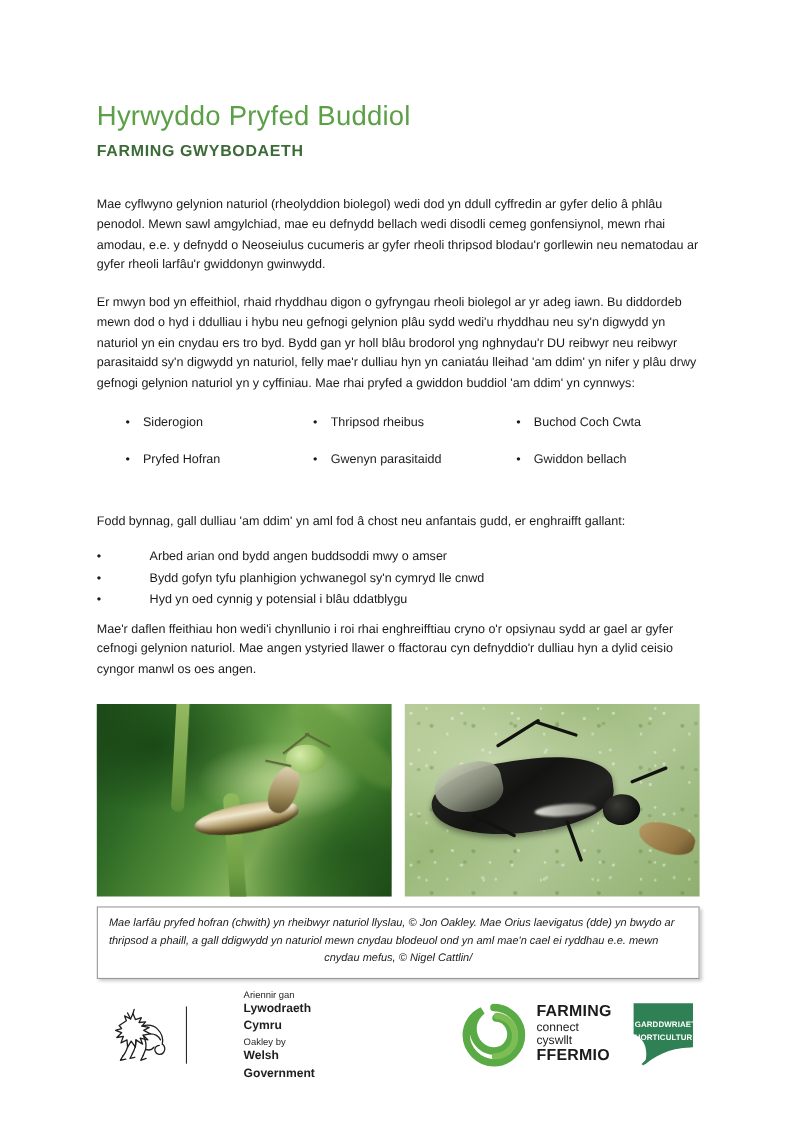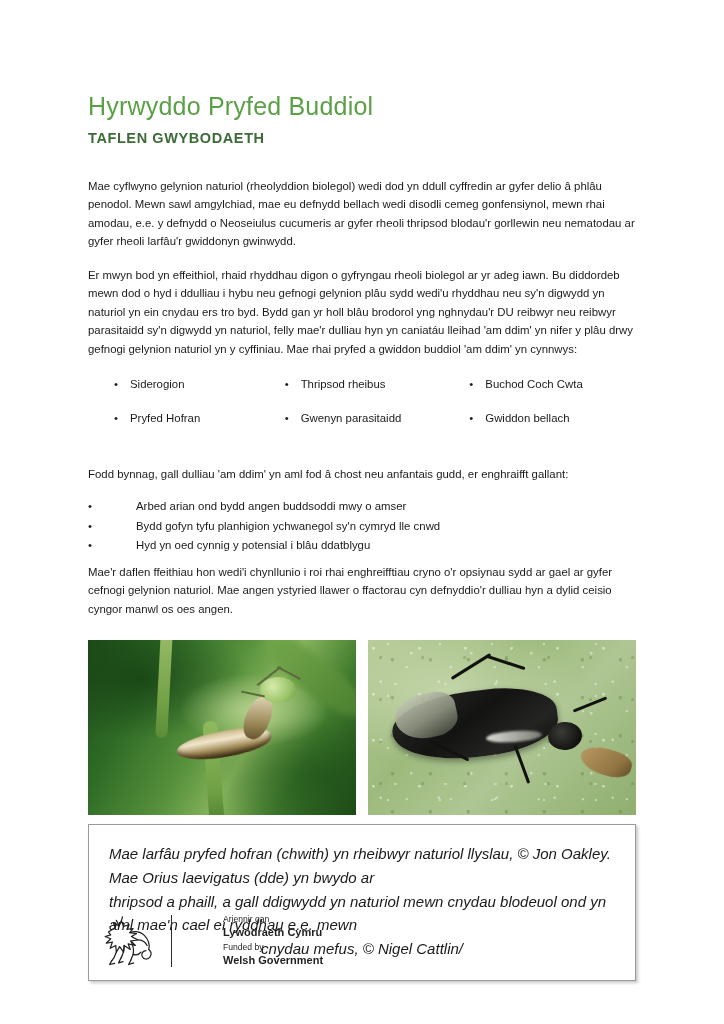--- a/index.html
+++ b/index.html
@@ -263,26 +263,26 @@
   .caption-box {
     margin-top: 9px;
     border: 1px solid #9a9a9a;
     box-shadow: 2px 2px 3px rgba(0,0,0,0.22);
     padding: 7px 10px 9px 10px;
     box-sizing: border-box;
     width: 548px;
     min-height: 58px;
   }
   .caption-text {
-    font-size: 15px;
+    font-size: 10px;
     font-style: italic;
     line-height: 1.58;
     text-align: center;
     color: #1a1a1a;
-    margin: 10px;
+    margin: 0;
   }
   .caption-text .cap-line {
     display: block;
   }
   .cap-l1 { text-align: left; }
   .cap-l2 { text-align: left; }
   .cap-l3 { text-align: center; }
 
   
   .footer {
@@ -356,21 +356,21 @@
   }
 </style>
 </head>
 <body>
 
 <div class="page">
 
   <div class="content">
 
     <h1 class="title">Hyrwyddo Pryfed Buddiol</h1>
-    <h2 class="subtitle">TAFLEN GWYBODAETH</h2>
+    <h2 class="subtitle">FARMING GWYBODAETH</h2>
 
     <p class="para p-first">Mae cyflwyno gelynion naturiol (rheolyddion biolegol) wedi dod yn ddull cyffredin ar gyfer delio â phlâu penodol. Mewn sawl amgylchiad, mae eu defnydd bellach wedi disodli cemeg gonfensiynol, mewn rhai amodau, e.e. y defnydd o Neoseiulus cucumeris ar gyfer rheoli thripsod blodau'r gorllewin neu nematodau ar gyfer rheoli larfâu'r gwiddonyn gwinwydd.</p>
 
     <p class="para p-second">Er mwyn bod yn effeithiol, rhaid rhyddhau digon o gyfryngau rheoli biolegol ar yr adeg iawn. Bu diddordeb mewn dod o hyd i ddulliau i hybu neu gefnogi gelynion plâu sydd wedi'u rhyddhau neu sy'n digwydd yn naturiol yn ein cnydau ers tro byd. Bydd gan yr holl blâu brodorol yng nghnydau'r DU reibwyr neu reibwyr parasitaidd sy'n digwydd yn naturiol, felly mae'r dulliau hyn yn caniatáu lleihad 'am ddim' yn nifer y plâu drwy gefnogi gelynion naturiol yn y cyffiniau. Mae rhai pryfed a gwiddon buddiol 'am ddim' yn cynnwys:</p>
 
     <div class="cols">
       <div class="col col-1">
         <div class="bullet-row">
           <span class="dot">•</span>
           <span class="btext">Siderogion</span>
@@ -475,21 +475,43 @@
           <path d="M48 80 L44 88 L53 85"></path>
           <path d="M14 81 L10 88 L19 86"></path>
           <path d="M31 10 L33 3"></path>
           <path d="M27 19 L22 9"></path>
         </g>
       </svg>
       <div class="wg-divider"></div>
       <div class="wg-words">
         <div class="lead">Ariennir gan</div>
         <div class="strong">Lywodraeth Cymru</div>
-        <div class="lead">Funded by</div>
+        <div class="lead">Oakley by</div>
         <div class="strong">Welsh Government</div>
       </div>
     </div>
 
+    <div class="fc-logo">
+      <svg class="fc-swirl" viewBox="0 0 60 60">
+        <path d="M30 4 C44 4 56 16 56 30 C56 44 44 56 30 56 C16 56 4 44 4 30 C4 20 10 11 19 7 C12 13 9 21 11 29 C13 38 21 45 30 45 C39 45 46 38 46 29 C46 21 40 14 32 14" fill="none" stroke="#5aab46" stroke-width="7" stroke-linecap="round"></path>
+        <path d="M33 12 C43 13 50 21 50 31 C50 42 41 50 31 50" fill="none" stroke="#7cbd54" stroke-width="6" stroke-linecap="round"></path>
+      </svg>
+      <div class="fc-words">
+        <div class="big">FARMING</div>
+        <div class="small">connect</div>
+        <div class="small">cyswllt</div>
+        <div class="big">FFERMIO</div>
+      </div>
+      <div class="hort-badge">
+        <svg class="leaf" viewBox="0 0 66 62">
+          <path d="M6 2 H60 V42 C46 42 30 46 16 58 C20 44 16 34 6 30 Z" fill="#2f8055"></path>
+          <path d="M14 58 C26 45 42 41 58 41" fill="none" stroke="#2f8055" stroke-width="2"></path>
+        </svg>
+        <div class="hort-text">
+          <div>GARDDWRIAETH</div>
+          <div>HORTICULTURE</div>
+        </div>
+      </div>
+    </div>
 
   </div>
 
 </div>
 
 </body></html>

